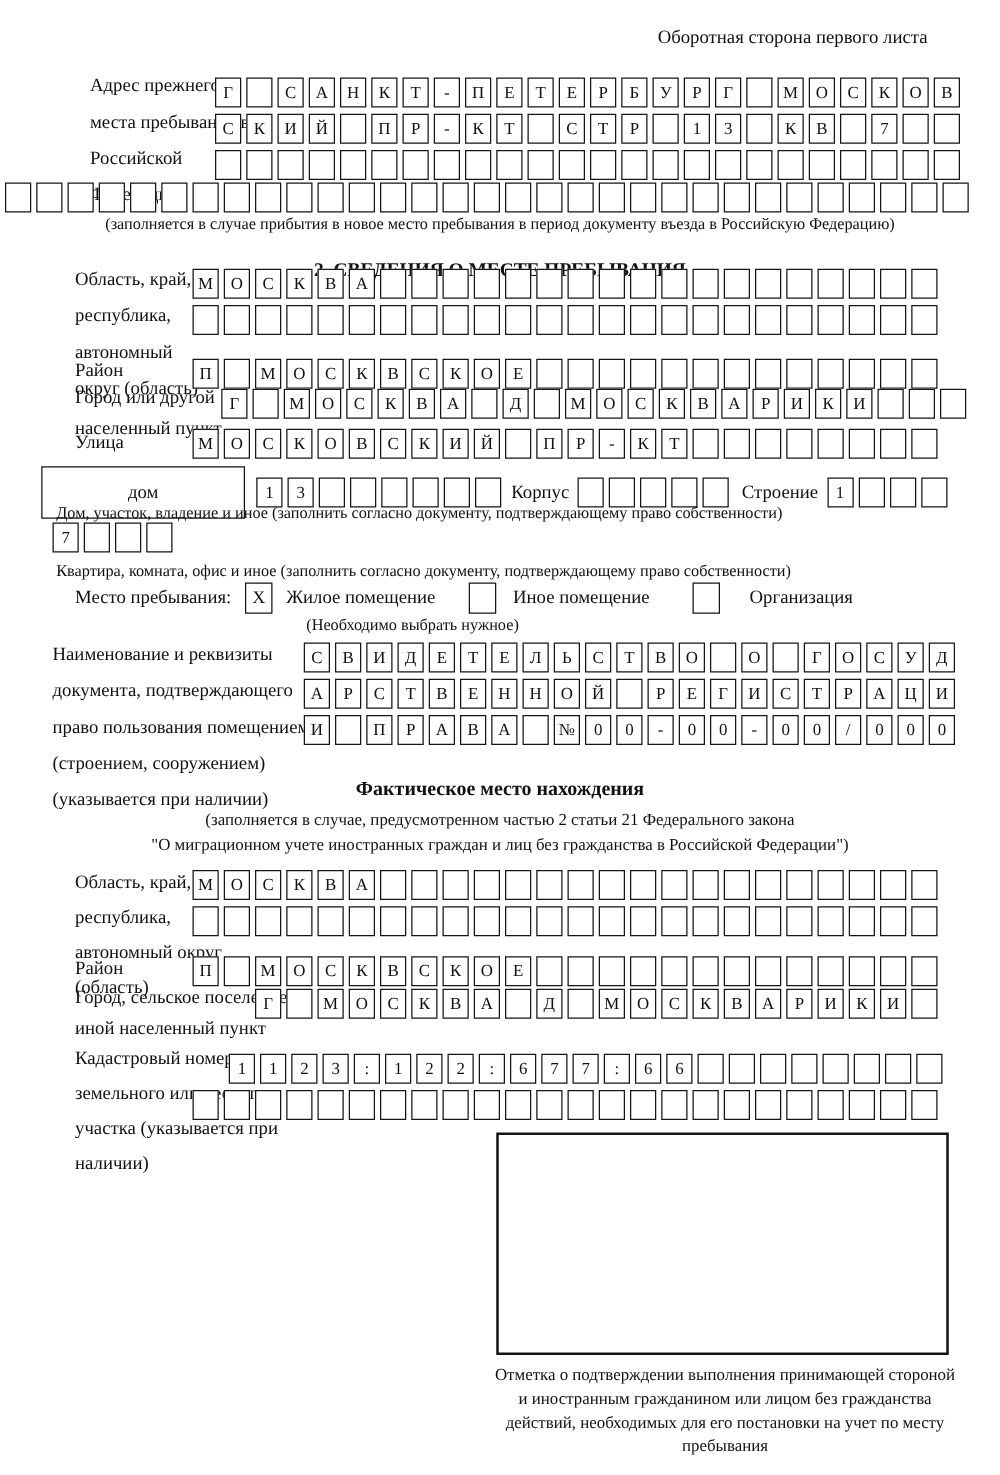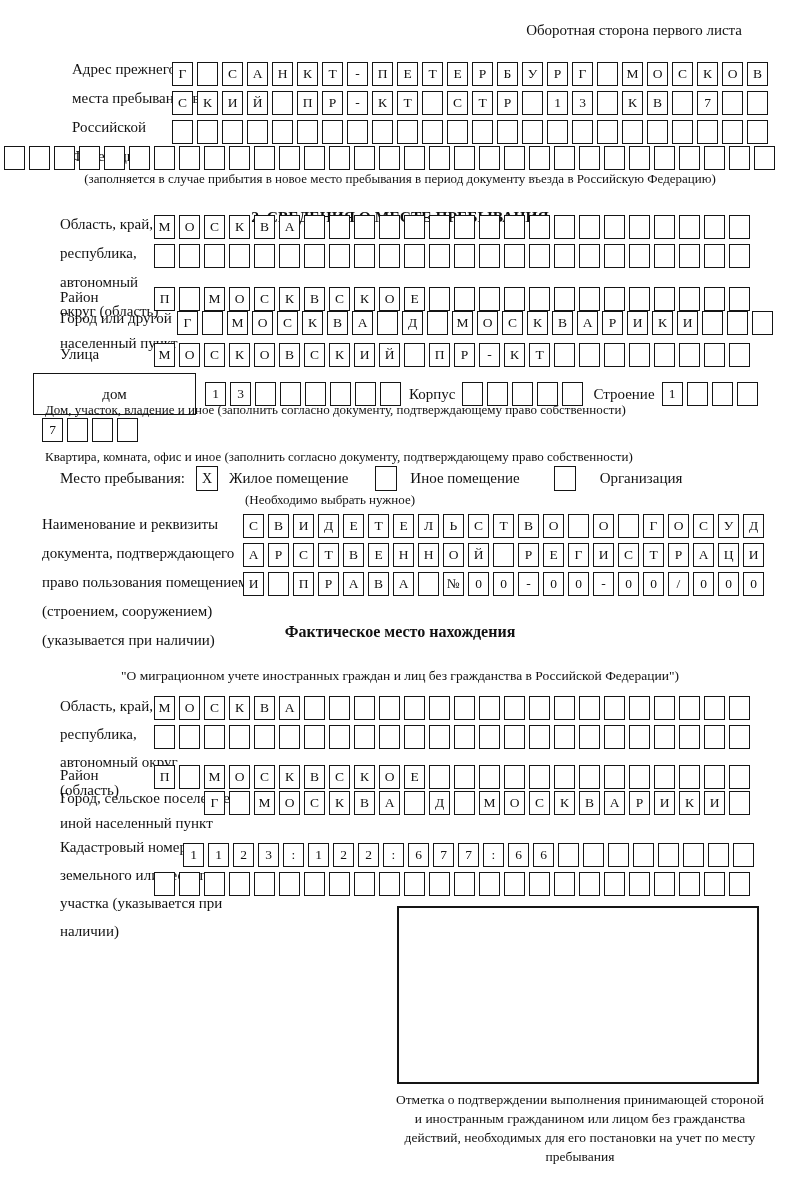--- a/index.html
+++ b/index.html
@@ -412,20 +412,21 @@
       <span class="cell">-</span>
       <span class="cell">0</span>
       <span class="cell">0</span>
       <span class="cell">/</span>
       <span class="cell">0</span>
       <span class="cell">0</span>
       <span class="cell">0</span>
     </div>
 
   <div class="abs title center" style="top:623px;font-size:16px;">Фактическое место нахождения</div>
+  <div class="abs factnote center" style="top:648px;">(заполняется в случае, предусмотренном частью 2 статьи 21 Федерального закона</div>
   <div class="abs factnote center" style="top:668px;">"О миграционном учете иностранных граждан и лиц без гражданства в Российской Федерации")</div>
 
   <div class="abs lbl lh28" style="left:60px;top:692px;width:128px;">Область, край, республика, автономный округ (область)</div>
   <div class="abs cells" style="left:154px;top:696px;">
       <span class="cell">М</span>
       <span class="cell">О</span>
       <span class="cell">С</span>
       <span class="cell">К</span>
       <span class="cell">В</span>
       <span class="cell">А</span>

